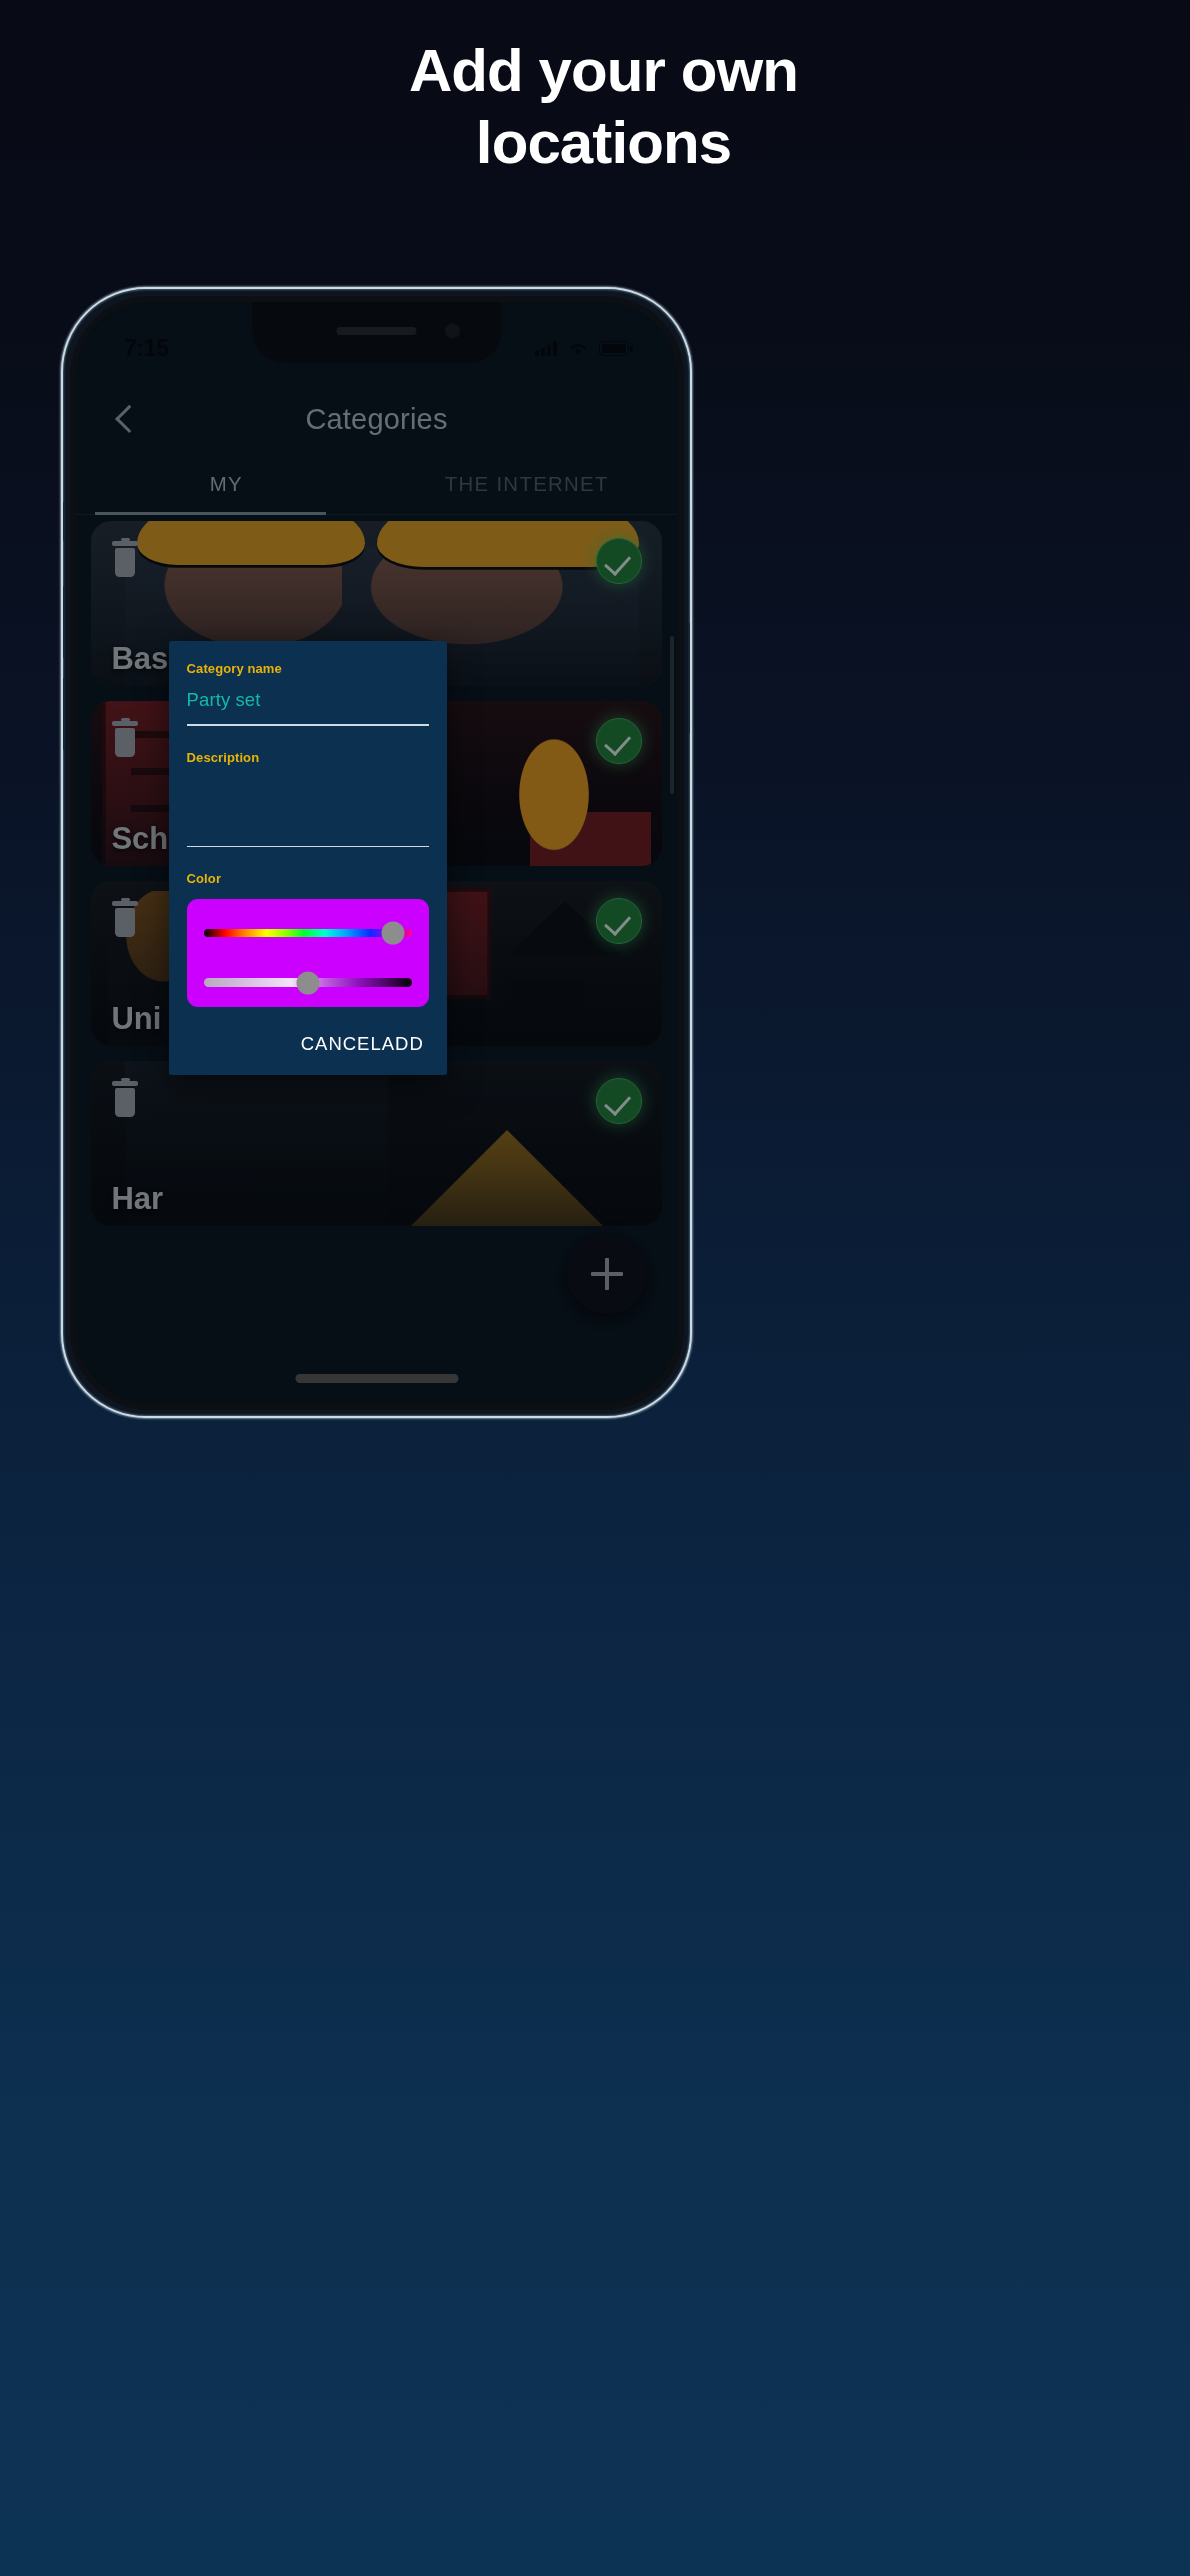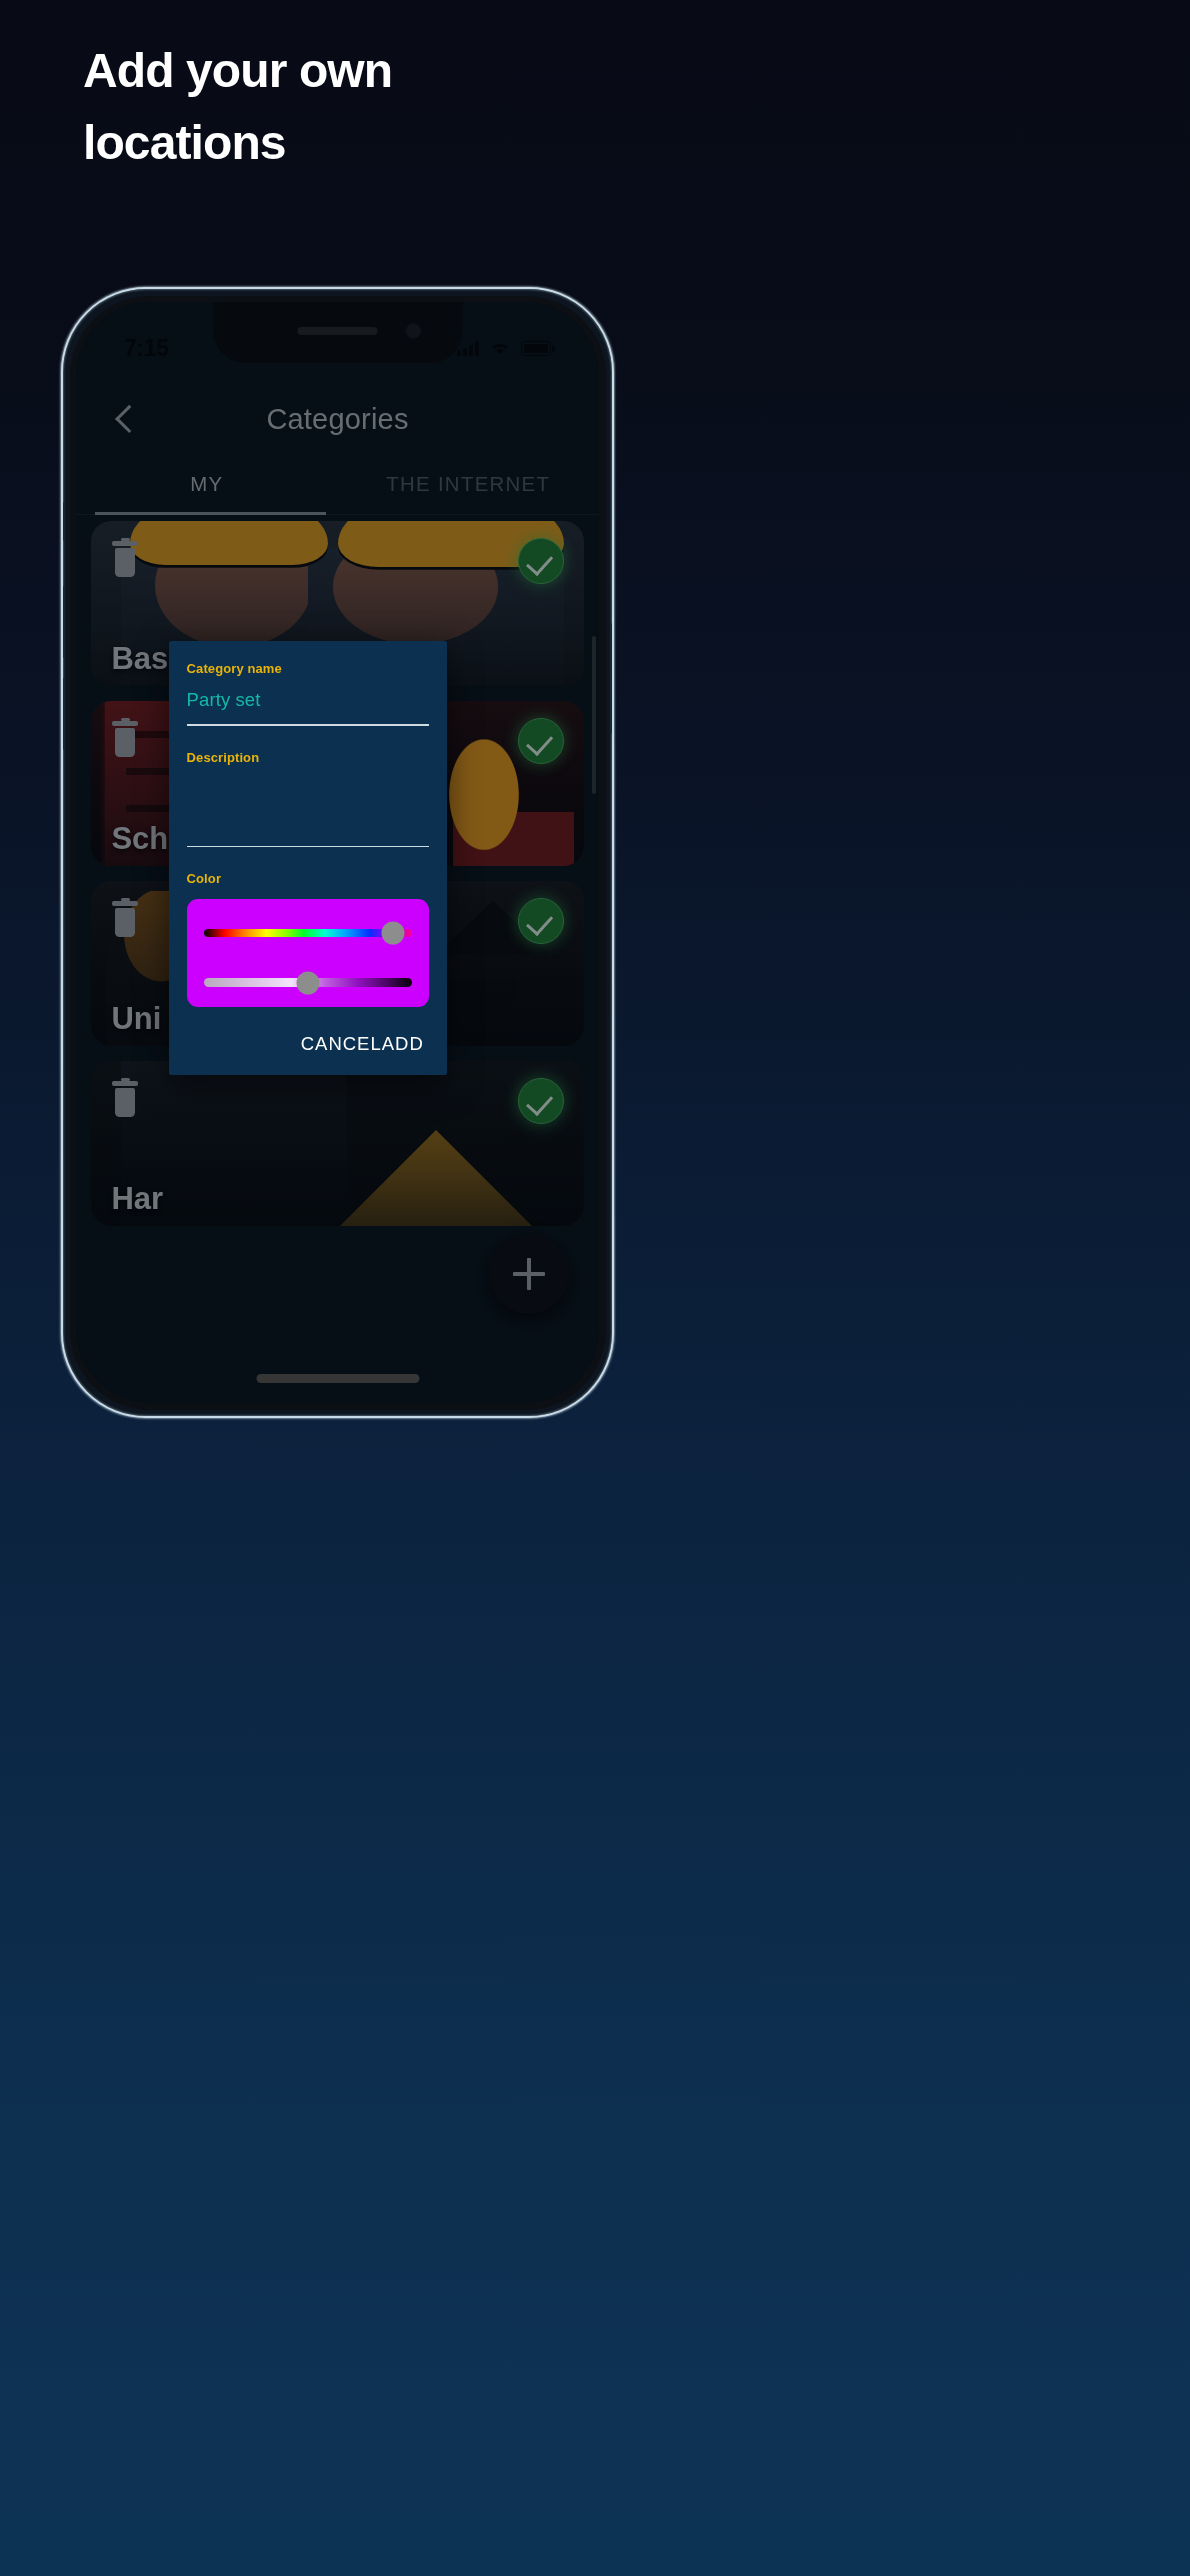--- a/index.html
+++ b/index.html
@@ -16,37 +16,37 @@
       #0b1d36 48%,
       #0c2745 66%,
       #0d2f50 82%,
       #0d3354 100%);
     position: relative;
   }
 
   
   .headline {
     position: absolute;
-    top: 35px; left: 0; right: 0;
-    text-align: left;
+    top: 35px; left: 16px; right: 0;
+    text-align: center;
     color: #ffffff;
     font-family: "Liberation Sans", sans-serif;
     font-weight: bold;
-    font-size: 48px;
+    font-size: 60px;
     line-height: 72px;
     letter-spacing: -0.9px;
     padding: 0 83px;
   }
   .headline div { white-space: nowrap; }
 
   
   .phone {
     position: absolute;
     left: 61px; top: 287px;
-    width: 553px; height: 1131px;
+    width: 631px; height: 1131px;
     border-radius: 85px;
     background: #0d1620;
     border: 2.8px solid #c8dce8;
     box-shadow: 0 0 1.9px 0.9px rgba(200,220,235,0.55),
                 inset 0 0 1.9px 0.9px rgba(160,190,210,0.4);
     overflow: hidden;
   }
   .phone-inner {
     position: absolute;
     inset: 6.5px;

